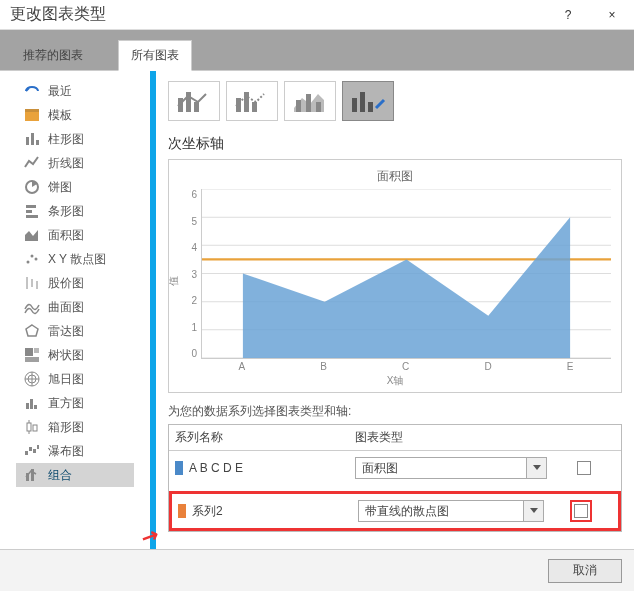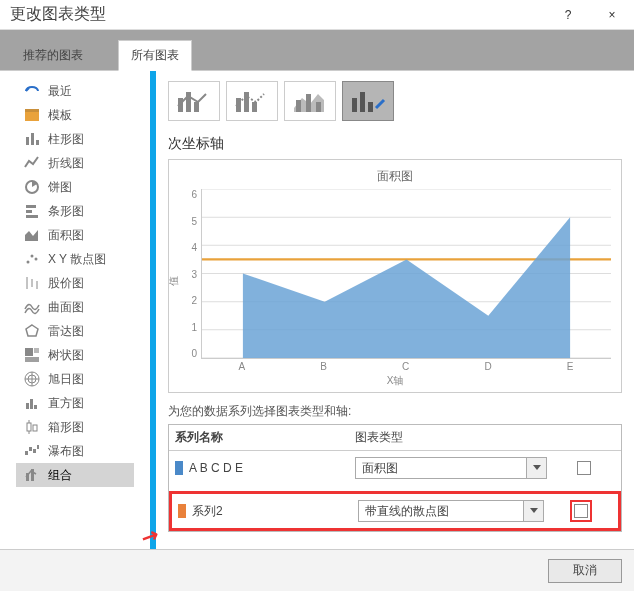--- a/index.html
+++ b/index.html
@@ -6,42 +6,42 @@
 body { background: #fff; width: 634px; height: 600px; overflow: hidden; font-size: 12px; color: #444; }
 .titlebar { height: 30px; display: flex; align-items: center; padding: 0 0 0 10px; background: #fff; border-bottom: 1px solid #ddd; }
 .titlebar .title { flex: 1; font-size: 16px; }
 .titlebar .ctl { width: 44px; height: 30px; display: flex; align-items: center; justify-content: center; color: #333; }
 .tabs { display: flex; padding: 10px 10px 0 10px; border-bottom: 1px solid #ccc; background: #a3a3a3; gap: 22px; }
 .tab { padding: 6px 12px; border: 1px solid transparent; border-bottom: none; margin-bottom: -1px; }
 .tab.active { border-color: #ccc; background: #fff; border-bottom: 1px solid #fff; }
 .body { display: flex; height: 478px; }
 .sidebar { width: 156px; padding: 8px 16px; border-right: 6px solid #0ea5e9; }
 .sidebar-item { display: flex; align-items: center; height: 24px; padding: 0 8px; gap: 8px; color: #555; }
-.sidebar-item.sel { background: #d4d4d4; color: #000000; }
+.sidebar-item.sel { background: #d4d4d4; color: #0c4a6e; }
 .sidebar-item .ico { width: 16px; height: 16px; display: flex; align-items: center; justify-content: center; }
 .main { flex: 1; padding: 10px 12px 0 12px; display: flex; flex-direction: column; }
 .variants { display: flex; gap: 6px; margin-bottom: 14px; }
 .variant { width: 52px; height: 40px; border: 1px solid #ccc; display: flex; align-items: center; justify-content: center; background: #fff; }
 .variant.sel { background: #b5b5b5; border-color: #888; }
 .section-title { font-size: 14px; color: #333; margin-bottom: 6px; }
 .chart-card { border: 1px solid #ccc; padding: 8px 10px 4px 10px; margin-bottom: 10px; }
 .chart-title { text-align: center; font-size: 12px; color: #666; margin-bottom: 4px; }
 .chart-area { position: relative; height: 170px; display: flex; }
 .y-axis { width: 22px; display: flex; flex-direction: column; justify-content: space-between; align-items: flex-end; font-size: 10px; color: #888; padding-right: 4px; }
 .y-unit { position: absolute; left: -10px; top: 50%; transform: rotate(-90deg); font-size: 10px; color: #888; }
 .plot { flex: 1; position: relative; border-left: 1px solid #ccc; border-bottom: 1px solid #ccc; }
 .grid line { stroke: #ddd; stroke-width: 1; }
 .target line { stroke: #e9a23b; stroke-width: 2; }
 .x-axis { display: flex; justify-content: space-around; font-size: 10px; color: #888; margin-left: 22px; margin-top: 2px; }
 .x-label { text-align: center; font-size: 10px; color: #888; margin-top: 2px; }
 .series-label { font-size: 12px; color: #555; margin-bottom: 4px; }
 .series-table { border: 1px solid #bbb; }
 .series-head { display: flex; background: #fff; border-bottom: 1px solid #ccc; font-size: 12px; }
 .series-head > div { padding: 4px 6px; }
-.col-name { width: 180px; font-weight: bold; }
+.col-name { width: 180px; }
 .col-type { flex: 1; }
 .col-axis { width: 62px; text-align: center; }
 .series-row { display: flex; align-items: center; padding: 6px; gap: 6px; }
 .swatch { width: 8px; height: 14px; }
 .select { flex: 1; display: flex; }
 .select-box { flex: 1; display: flex; align-items: center; border: 1px solid #aaa; height: 22px; }
 .select-box .val { flex: 1; padding: 0 6px; font-size: 12px; }
 .select-box .chev { width: 20px; height: 100%; border-left: 1px solid #aaa; display: flex; align-items: center; justify-content: center; background: #efefef; }
 .chk { width: 14px; height: 14px; border: 1px solid #888; margin: 0 auto; }
 .highlight { border: 3px solid #e33; border-radius: 0; padding: 6px; display: flex; align-items: center; gap: 6px; margin-top: 6px; }

